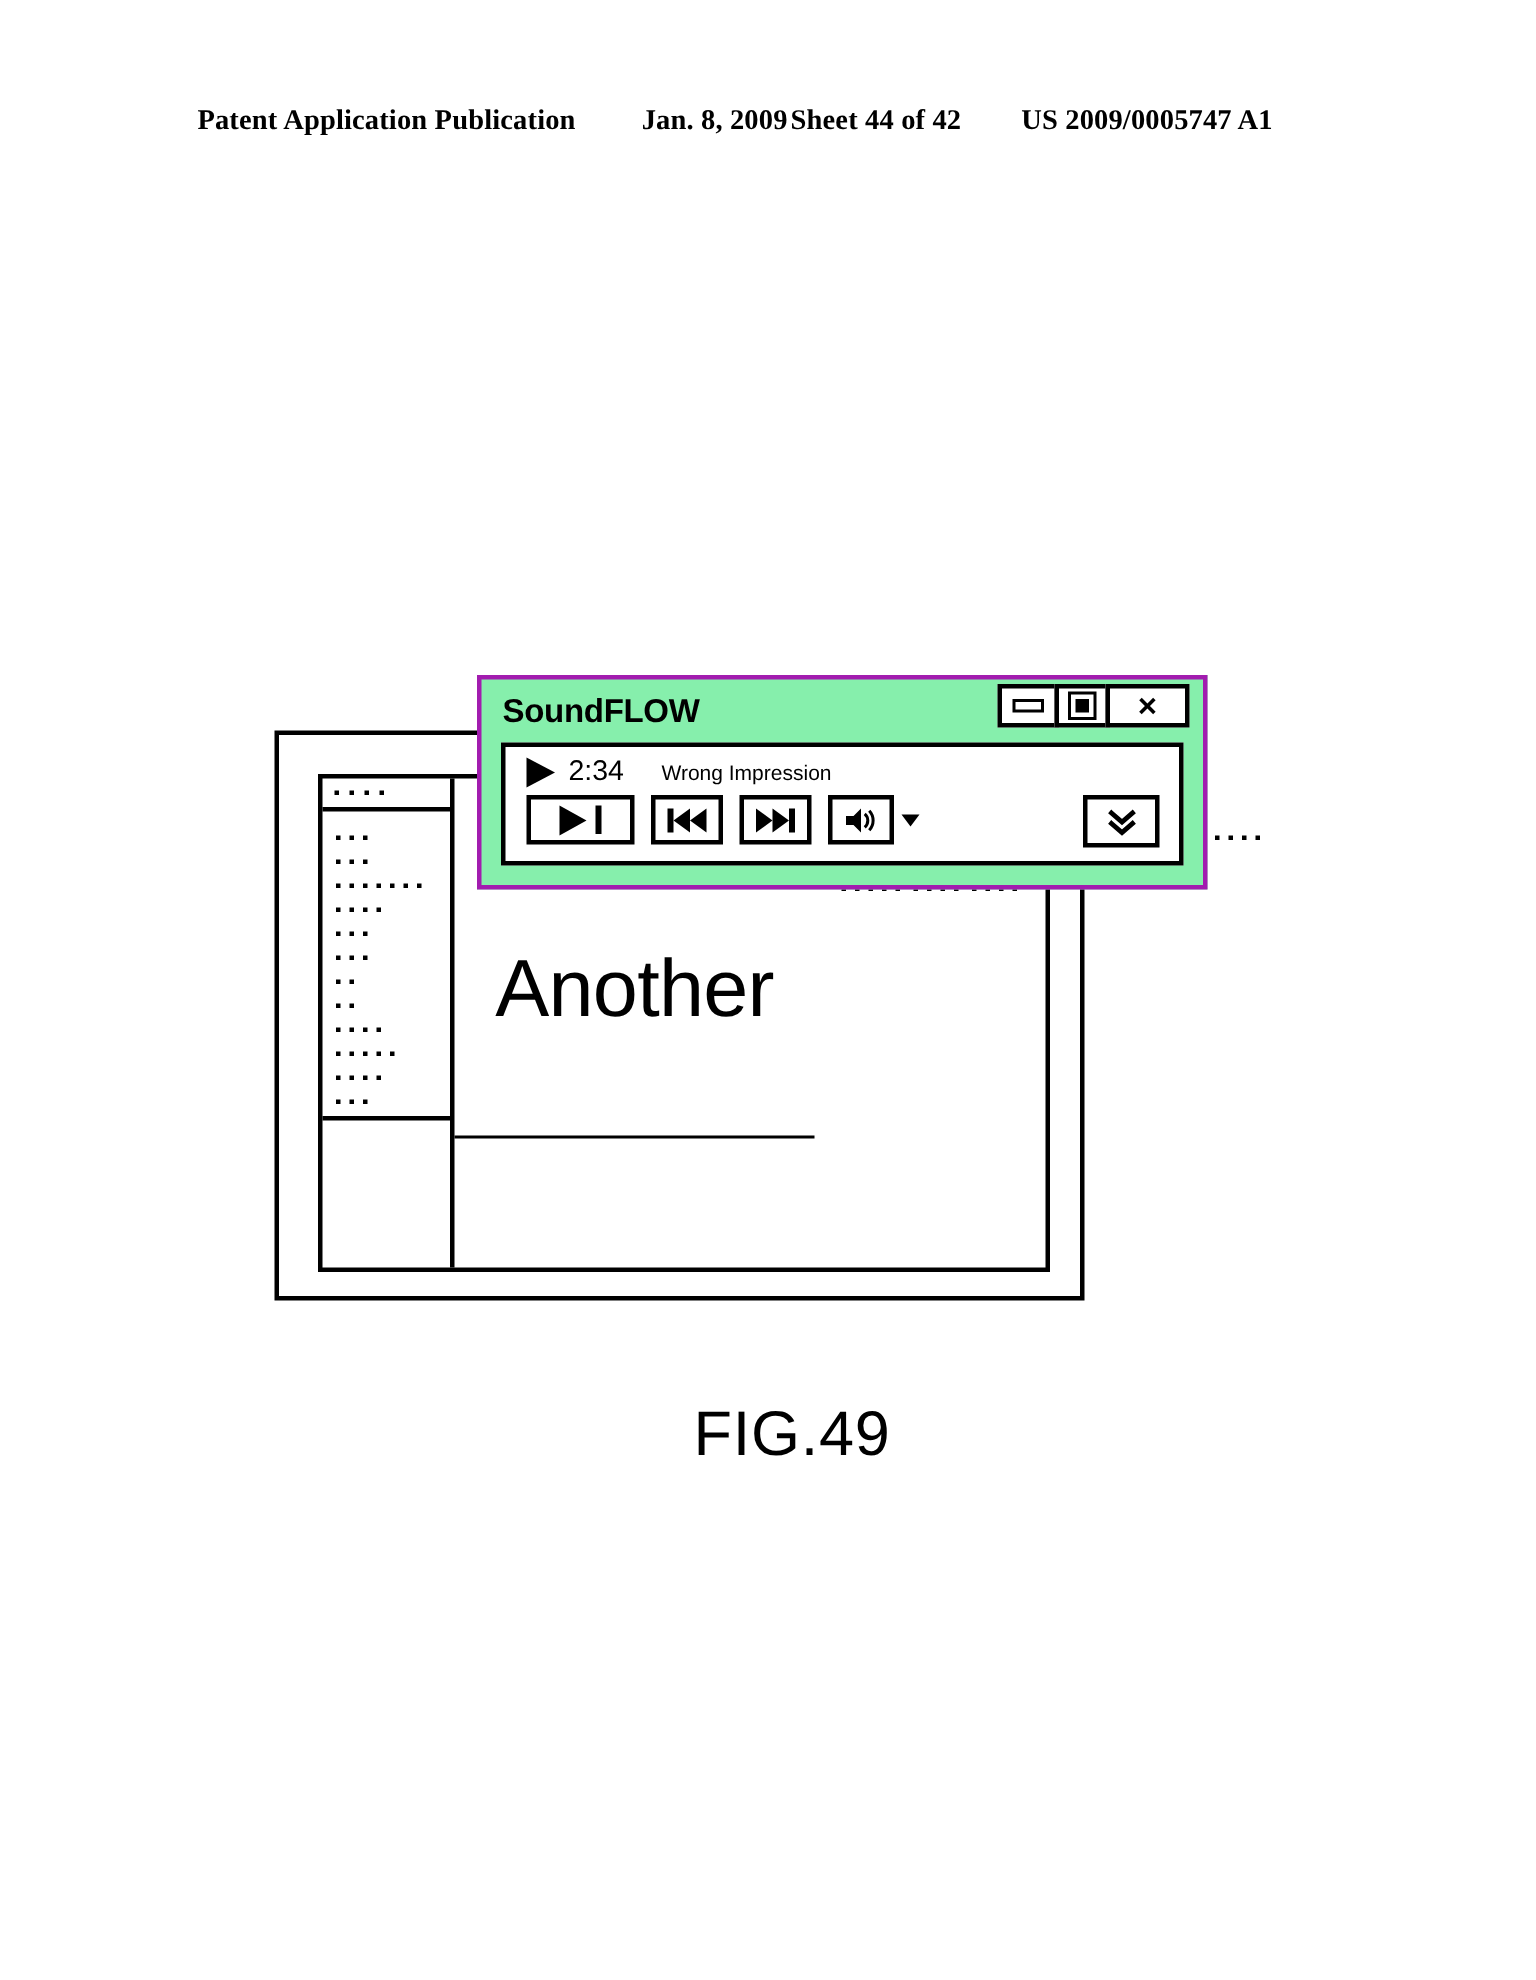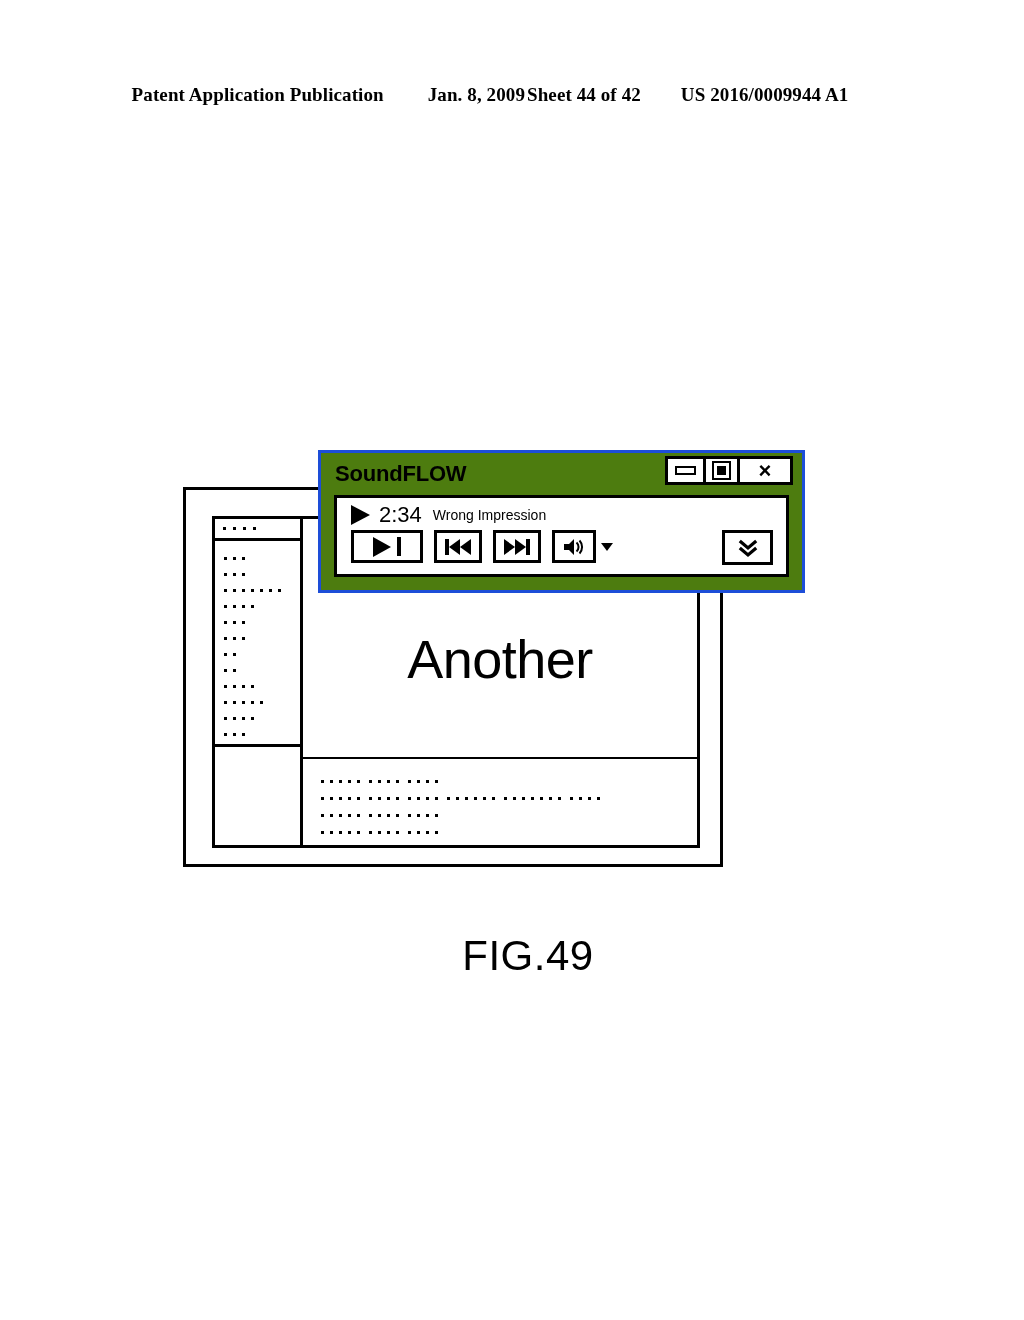--- a/index.html
+++ b/index.html
@@ -12,21 +12,21 @@
     height: 1320px;
     position: relative;
     font-family: "Liberation Sans", sans-serif;
     color: #000000;
     overflow: hidden;
   }
 
   
   .patent-header {
     position: absolute;
-    top: 84px;
+    top: 70px;
     left: 0;
     width: 980px;
     display: flex;
     justify-content: center;
     align-items: baseline;
     font-family: "Liberation Serif", serif;
     font-weight: bold;
     font-size: 19px;
     letter-spacing: 0.1px;
     white-space: nowrap;
@@ -93,21 +93,21 @@
     overflow: hidden;
   }
   .bg-sidebar-foot {
     flex: 1 1 auto;
   }
 
   
   .bg-main {
     flex: 1 1 auto;
     display: flex;
-    flex-direction: column;
+    flex-direction: row;
     box-sizing: border-box;
   }
   .bg-main-top {
     flex: 0 0 240px;
     height: 240px;
     border-bottom: 2px solid #000;
     box-sizing: border-box;
     display: flex;
     flex-direction: column;
     align-items: center;
@@ -162,22 +162,22 @@
     gap: 7px;
   }
 
   
   .player-window {
     position: absolute;
     left: 318px;
     top: 450px;
     width: 487px;
     height: 143px;
-    border: 3px solid #1d4ed8;
-    background: #4d7c0f;
+    border: 3px solid #a21caf;
+    background: #86efac;
     box-sizing: border-box;
   }
 
   .player-titlebar {
     position: relative;
     height: 42px;
     box-sizing: border-box;
     padding-left: 14px;
   }
   .player-title {
@@ -255,23 +255,23 @@
   }
   .ic-play-tri {
     width: 0;
     height: 0;
     border-left: 19px solid #000;
     border-top: 10px solid transparent;
     border-bottom: 10px solid transparent;
     margin-right: 9px;
   }
   .track-time {
-    font-size: 22px;
+    font-size: 19px;
     font-weight: 500;
-    margin-right: 11px;
+    margin-right: 25px;
     font-family: "Liberation Sans", sans-serif;
   }
   .track-name {
     font-size: 14px;
     font-family: "Liberation Sans", sans-serif;
   }
 
   .controls-row {
     position: absolute;
     left: 14px;
@@ -379,21 +379,21 @@
     letter-spacing: 0.5px;
   }
 </style>
 </head>
 <body>
 
 <div class="patent-header">
   <span class="h-pub">Patent Application Publication</span>
   <span class="h-date">Jan. 8, 2009</span>
   <span class="h-sheet">Sheet 44 of 42</span>
-  <span class="h-num">US 2016/0009944 A1</span>
+  <span class="h-num">US 2009/0005747 A1</span>
 </div>
 
 <div class="figure-stage">
 
   <div class="bg-window">
     <div class="bg-inner-panel">
 
       <div class="bg-sidebar">
         <div class="bg-sidebar-head">
           <div class="sidebar-head-row" id="sidebar-head-dots">

